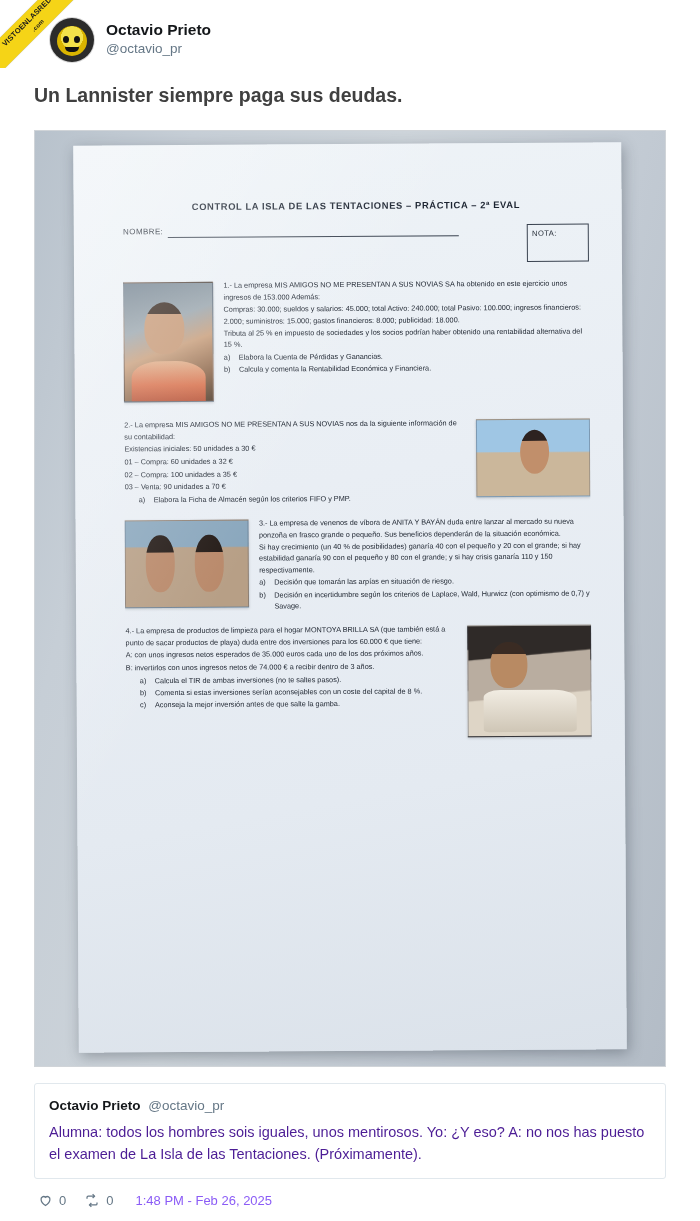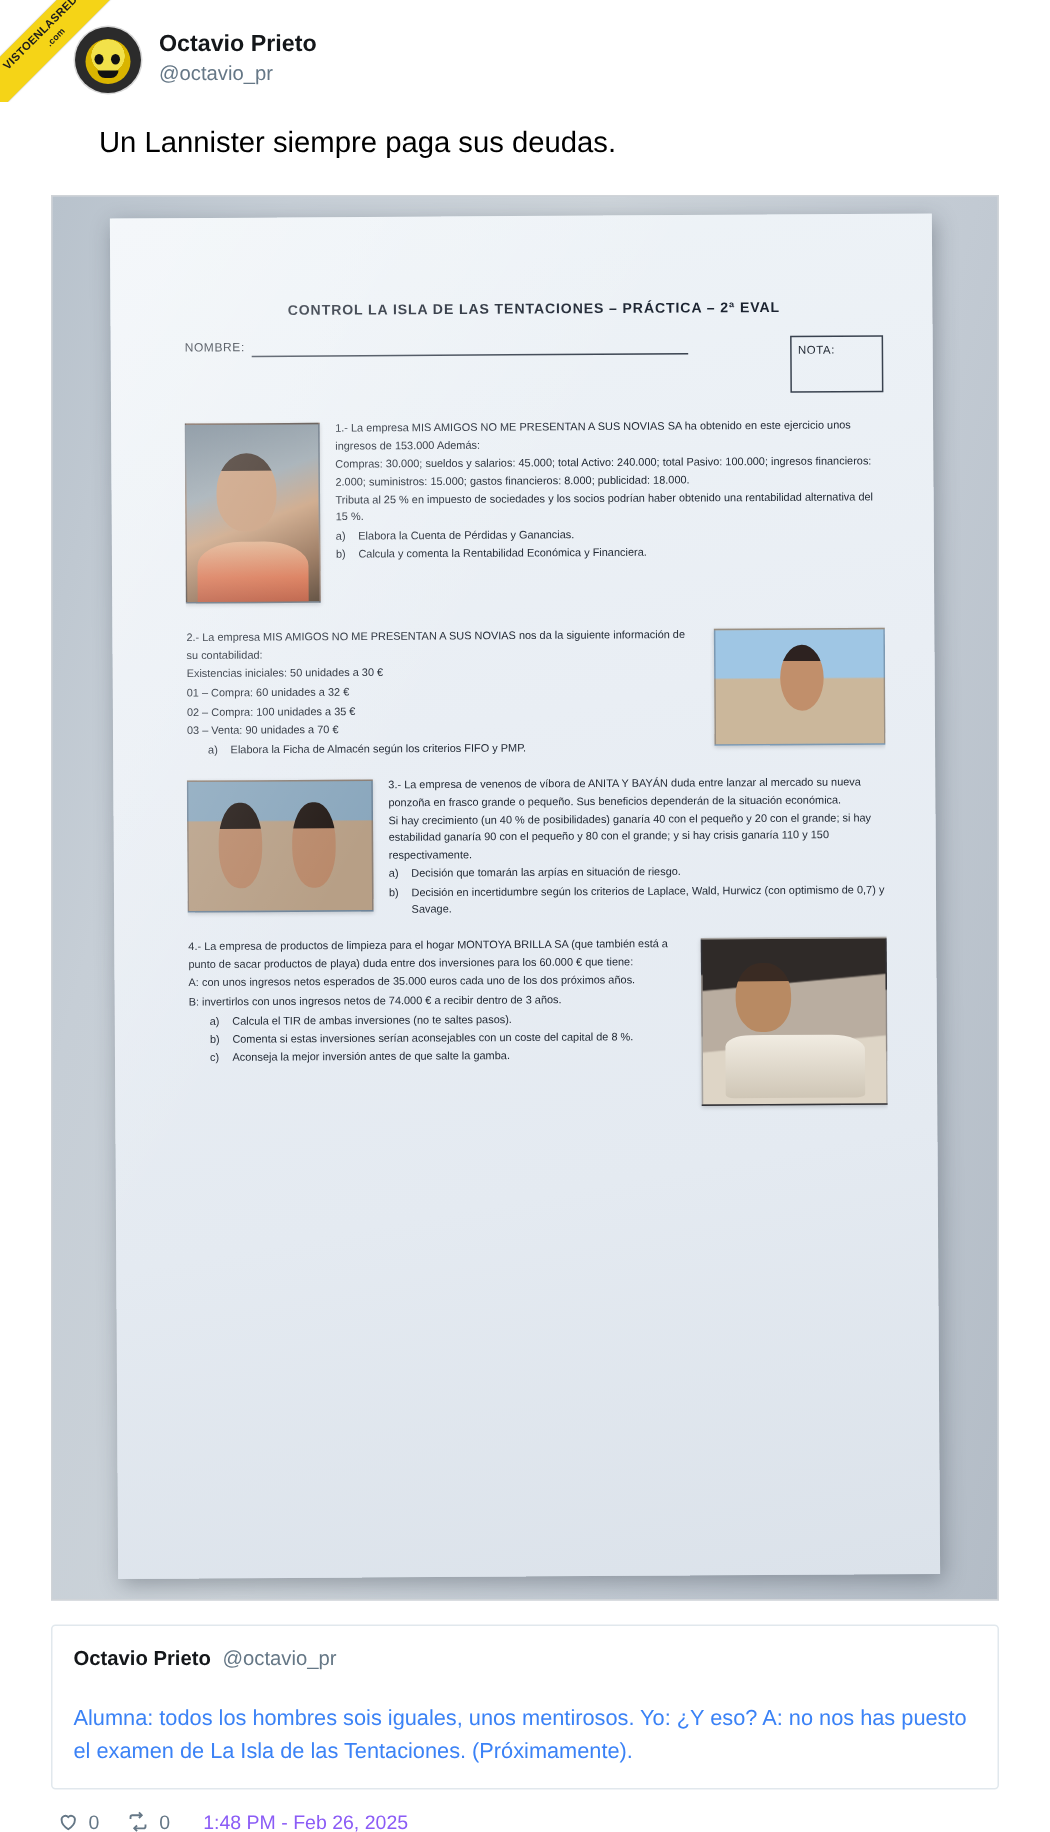--- a/index.html
+++ b/index.html
@@ -103,25 +103,24 @@
   .handle {
     font-size: 13.5px;
     color: #657786;
     line-height: 18px;
     margin-top: 1px;
   }
 
   
   .post-title {
     font-size: 19.5px;
-    color: #000000;
+    color: #404040;
     padding: 20px 34px 0 34px;
     line-height: 26px;
-    font-weight: normal;
-    margin-left: 32px;
+    font-weight: bold;
   }
 
   
   .media-wrap {
     margin: 22px 34px 0 34px;
     background: #c9cfd6;
     border: 1px solid #d0d4d8;
     position: relative;
     overflow: hidden;
     height: 935px;
@@ -293,34 +292,34 @@
   .comment {
     margin: 16px 34px 0 34px;
     border: 1px solid #e1e8ed;
     border-radius: 3px;
     padding: 12px 14px 13px 14px;
     box-sizing: border-box;
   }
   .comment-head {
     font-size: 13.5px;
     line-height: 19px;
-    margin-bottom: 20px;
+    margin-bottom: 6px;
   }
   .comment-head .cname {
     font-weight: bold;
     color: #14171a;
   }
   .comment-head .chandle {
     color: #657786;
     margin-left: 4px;
   }
   .comment-body {
     font-size: 14.5px;
     line-height: 22px;
-    color: #3b82f6;
+    color: #4c1d95;
   }
 
   
   .actions {
     display: flex;
     align-items: center;
     gap: 18px;
     padding: 14px 0 18px 38px;
     font-size: 13px;
     color: #657786;

